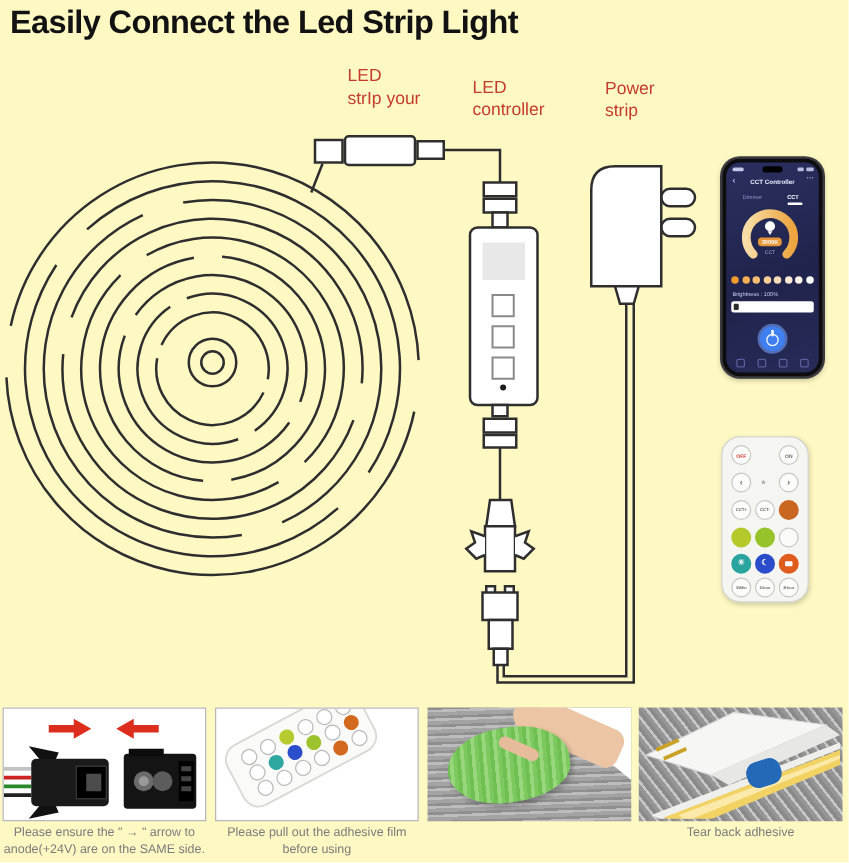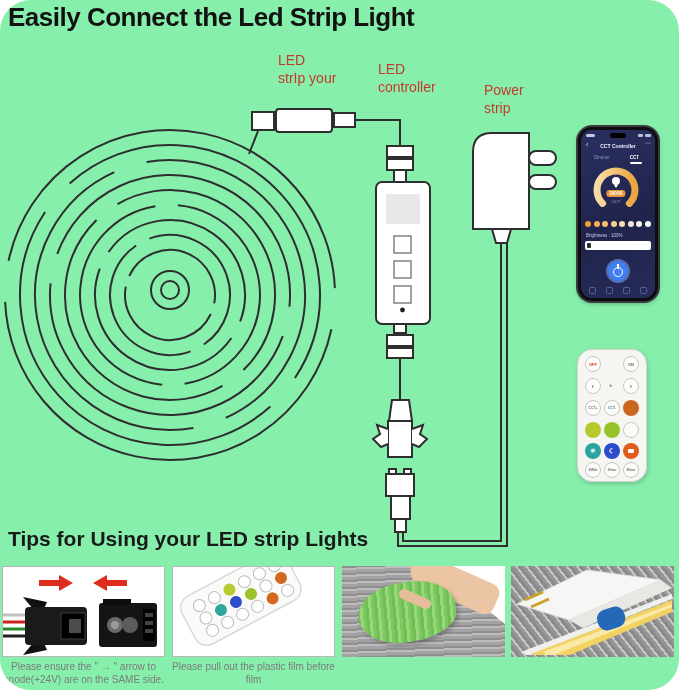--- a/index.html
+++ b/index.html
@@ -1,17 +1,17 @@
 <!DOCTYPE html>
 <html><head>
 <meta charset="utf-8">
 <style>
   html,body{margin:0;padding:0;background:#fff;}
-  #canvas{position:relative;width:679px;height:690px;background:#86efac;overflow:hidden;
-          font-family:"Liberation Sans", sans-serif;border-radius:31px;}
+  #canvas{position:relative;width:679px;height:690px;background:#fef9c3;overflow:hidden;
+          font-family:"Liberation Sans", sans-serif;}
   
   #main-title{position:absolute;left:8px;top:2px;margin:0;font-size:26px;font-weight:bold;
               color:#121212;letter-spacing:-0.5px;}
   #tips-title{position:absolute;left:8px;top:527px;margin:0;font-size:21px;font-weight:bold;color:#1a1a1a;}
   
   .rlabel{position:absolute;font-size:14px;line-height:1.25;color:#c43a2d;}
   
   #diagram{position:absolute;left:0;top:0;}
   
   #phone{position:absolute;left:578px;top:127px;width:80px;height:174px;background:#0d0d0f;
@@ -82,21 +82,21 @@
   <h1 id="main-title">Easily Connect the Led Strip Light</h1>
 
   <div class="rlabel" style="left: 278px; top: 52px; color: rgb(196, 58, 45);">
     <div>LED</div>
     <div>strIp your</div>
   </div>
   <div class="rlabel" style="left: 378px; top: 61px; color: rgb(196, 58, 45);">
     <div>LED</div>
     <div>controller</div>
   </div>
-  <div class="rlabel" style="left: 484px; top: 62px; color: rgb(196, 58, 45); margin-top: 20px;">
+  <div class="rlabel" style="left: 484px; top: 62px; color: rgb(196, 58, 45);">
     <div>Power</div>
     <div>strip</div>
   </div>
 
   <svg id="diagram" width="679" height="560" viewBox="0 0 679 560">
     <g stroke="#2e2e2e" stroke-width="2" fill="none">
 
       <g>
         <circle cx="170" cy="295" r="165" pathLength="100" stroke-dasharray="46 4 46 4" transform="rotate(12 170 295)"></circle>
         <circle cx="170" cy="295" r="150" pathLength="100" stroke-dasharray="46 4 46 4" transform="rotate(48 170 295)"></circle>
@@ -240,21 +240,20 @@
     </div>
     <div class="r-btn r-solid" style="left: 45px; top: 93px; background-color: rgb(223, 92, 28);">
       <span class="r-white-sq"></span>
     </div>
 
     <div class="r-btn" style="left:7px;top:112px;font-size:3.1px">30Min</div>
     <div class="r-btn" style="left:26px;top:112px;font-size:3.1px">1Hour</div>
     <div class="r-btn" style="left:45px;top:112px;font-size:3.1px">2Hour</div>
   </div>
 
-  <h2 id="tips-title">Tips for Using your LED strip Lights</h2>
 
   <div class="tip bordered" id="tip1" style="left:2px">
     <svg width="161" height="89" viewBox="0 0 161 89">
       <polygon points="36,13 56,13 56,8 70,16 56,24 56,19 36,19" fill="#dd2d1c"></polygon>
       <polygon points="124,13 104,13 104,8 90,16 104,24 104,19 124,19" fill="#dd2d1c"></polygon>
       <g>
         <line x1="0" y1="48" x2="22" y2="48" stroke="#c2c2c2" stroke-width="3"></line>
         <line x1="0" y1="55" x2="22" y2="55" stroke="#c22" stroke-width="3"></line>
         <line x1="0" y1="62" x2="22" y2="62" stroke="#2a8a2a" stroke-width="3"></line>
         <line x1="0" y1="69" x2="22" y2="69" stroke="#222" stroke-width="3"></line>
@@ -320,15 +319,16 @@
       <polygon points="32,86 161,38 161,41 38,91" fill="#fae9a8"></polygon>
       <polygon points="6,38 76,4 150,14 58,54" fill="#f6f6f4" stroke="#ddd"></polygon>
       <polygon points="58,54 150,14 161,22 72,62" fill="#e7e7e4"></polygon>
       <line x1="14" y1="34" x2="32" y2="26" stroke="#c9a227" stroke-width="3"></line>
       <line x1="20" y1="41" x2="38" y2="33" stroke="#c9a227" stroke-width="3"></line>
       <rect x="86" y="42" width="28" height="21" rx="9" fill="#2468b8" transform="rotate(-18 100 52)"></rect>
     </svg>
   </div>
 
   <div class="cap" style="left:2px">Please ensure the " → " arrow to anode(+24V) are on the SAME side.</div>
-  <div class="cap" style="left:172px">Please pull out the plastic film before film</div>
+  <div class="cap" style="left:172px">Please pull out the adhesive film before using</div>
+  <div class="cap" style="left:511px">Tear back adhesive</div>
 
 </div>
 
 </body></html>

